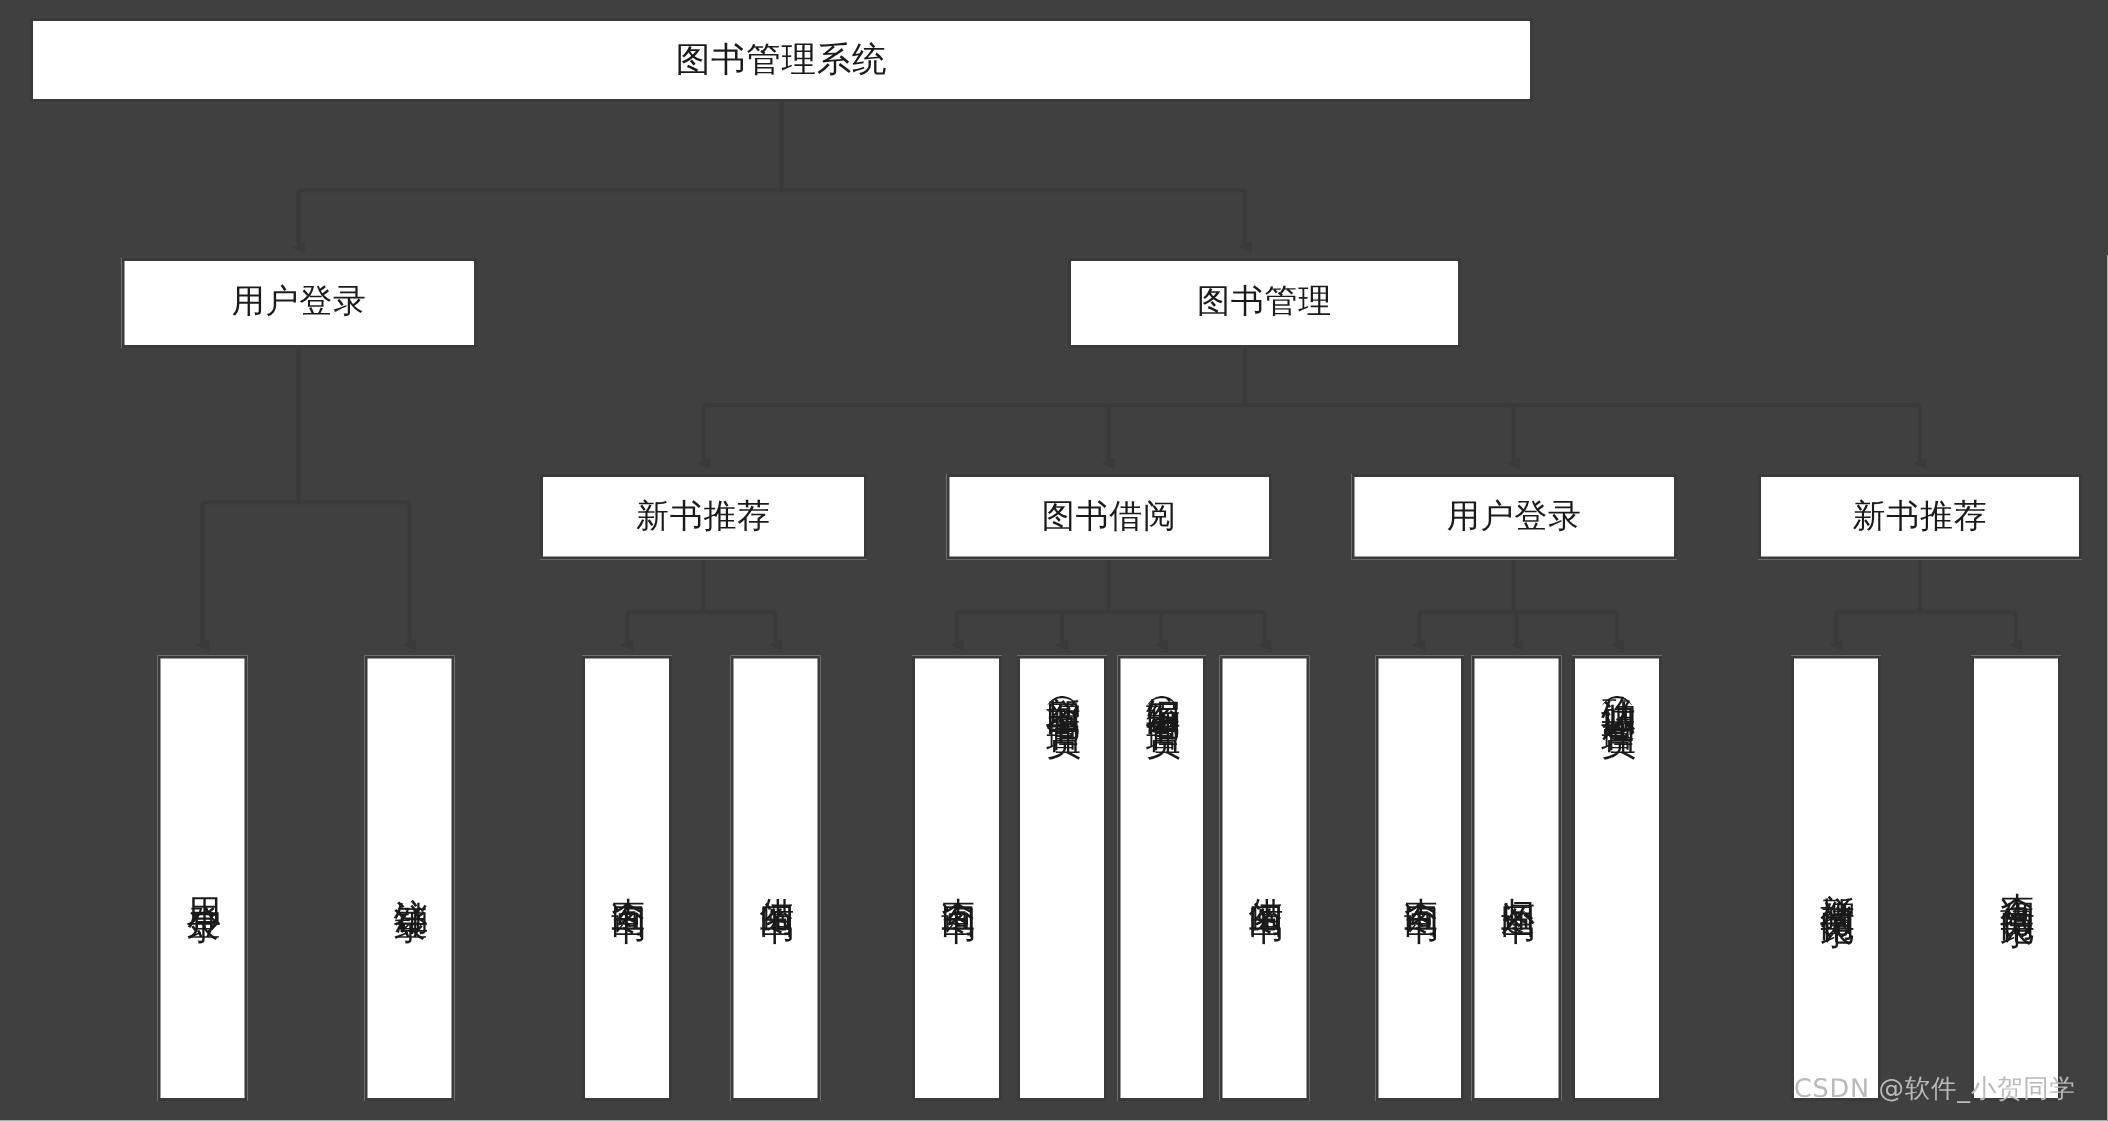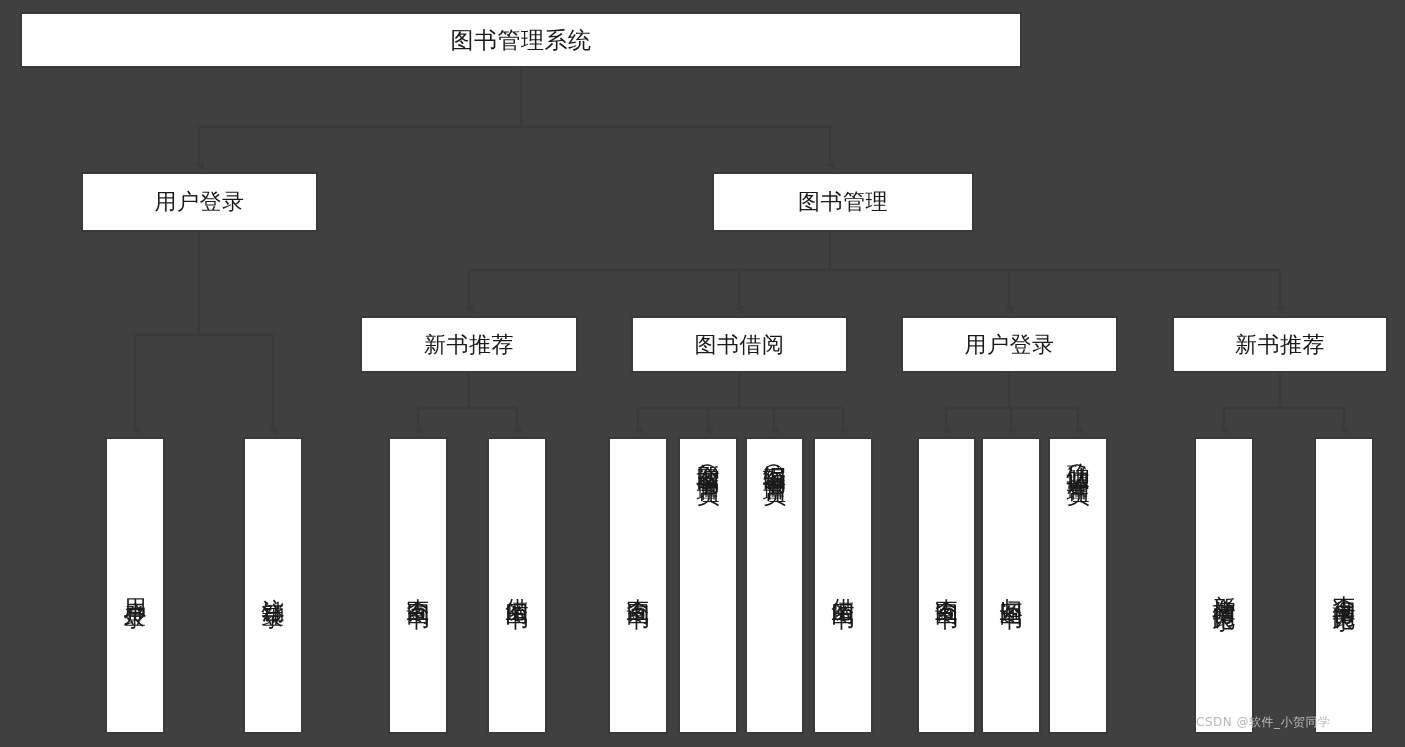--- a/index.html
+++ b/index.html
@@ -66,21 +66,21 @@
     white-space: nowrap;
   }
   
   .node.vert.centered {
     align-items: center;
     padding-top: 0;
   }
   .watermark {
     position: absolute;
     color: #b9b9b9;
-    font-size: 12px;
+    font-size: 17px;
     letter-spacing: 0.5px;
     white-space: nowrap;
     user-select: none;
   }
 </style>
 </head>
 <body>
 
 <div id="canvas">
 

